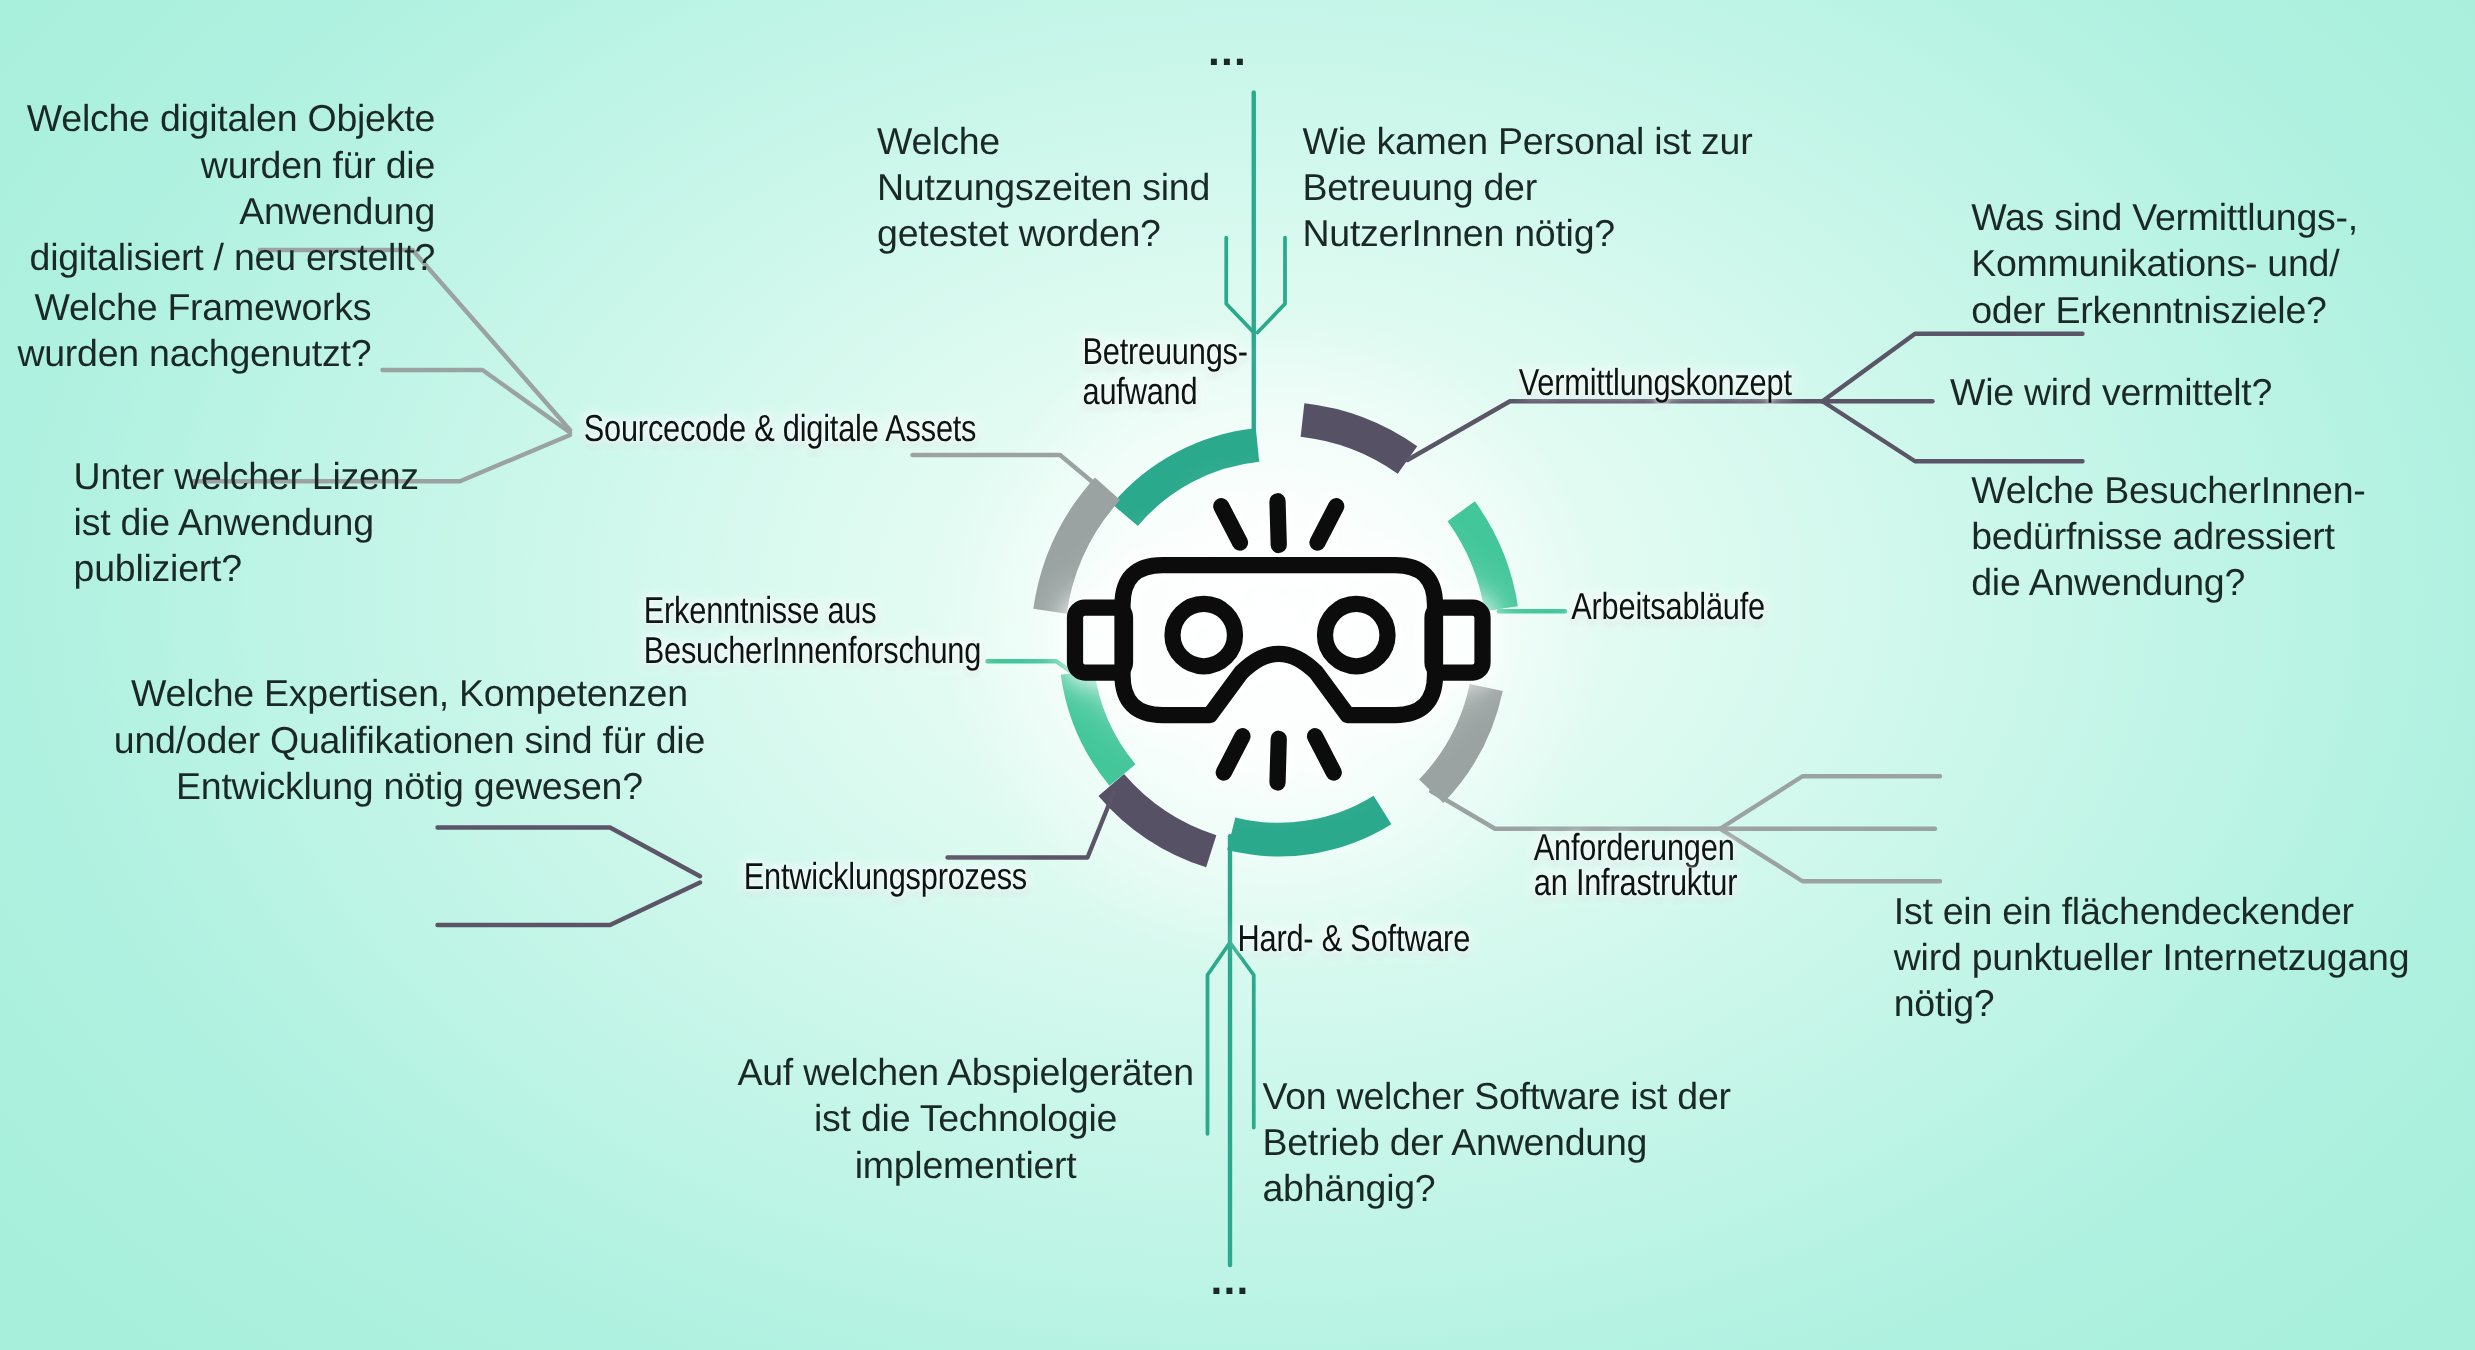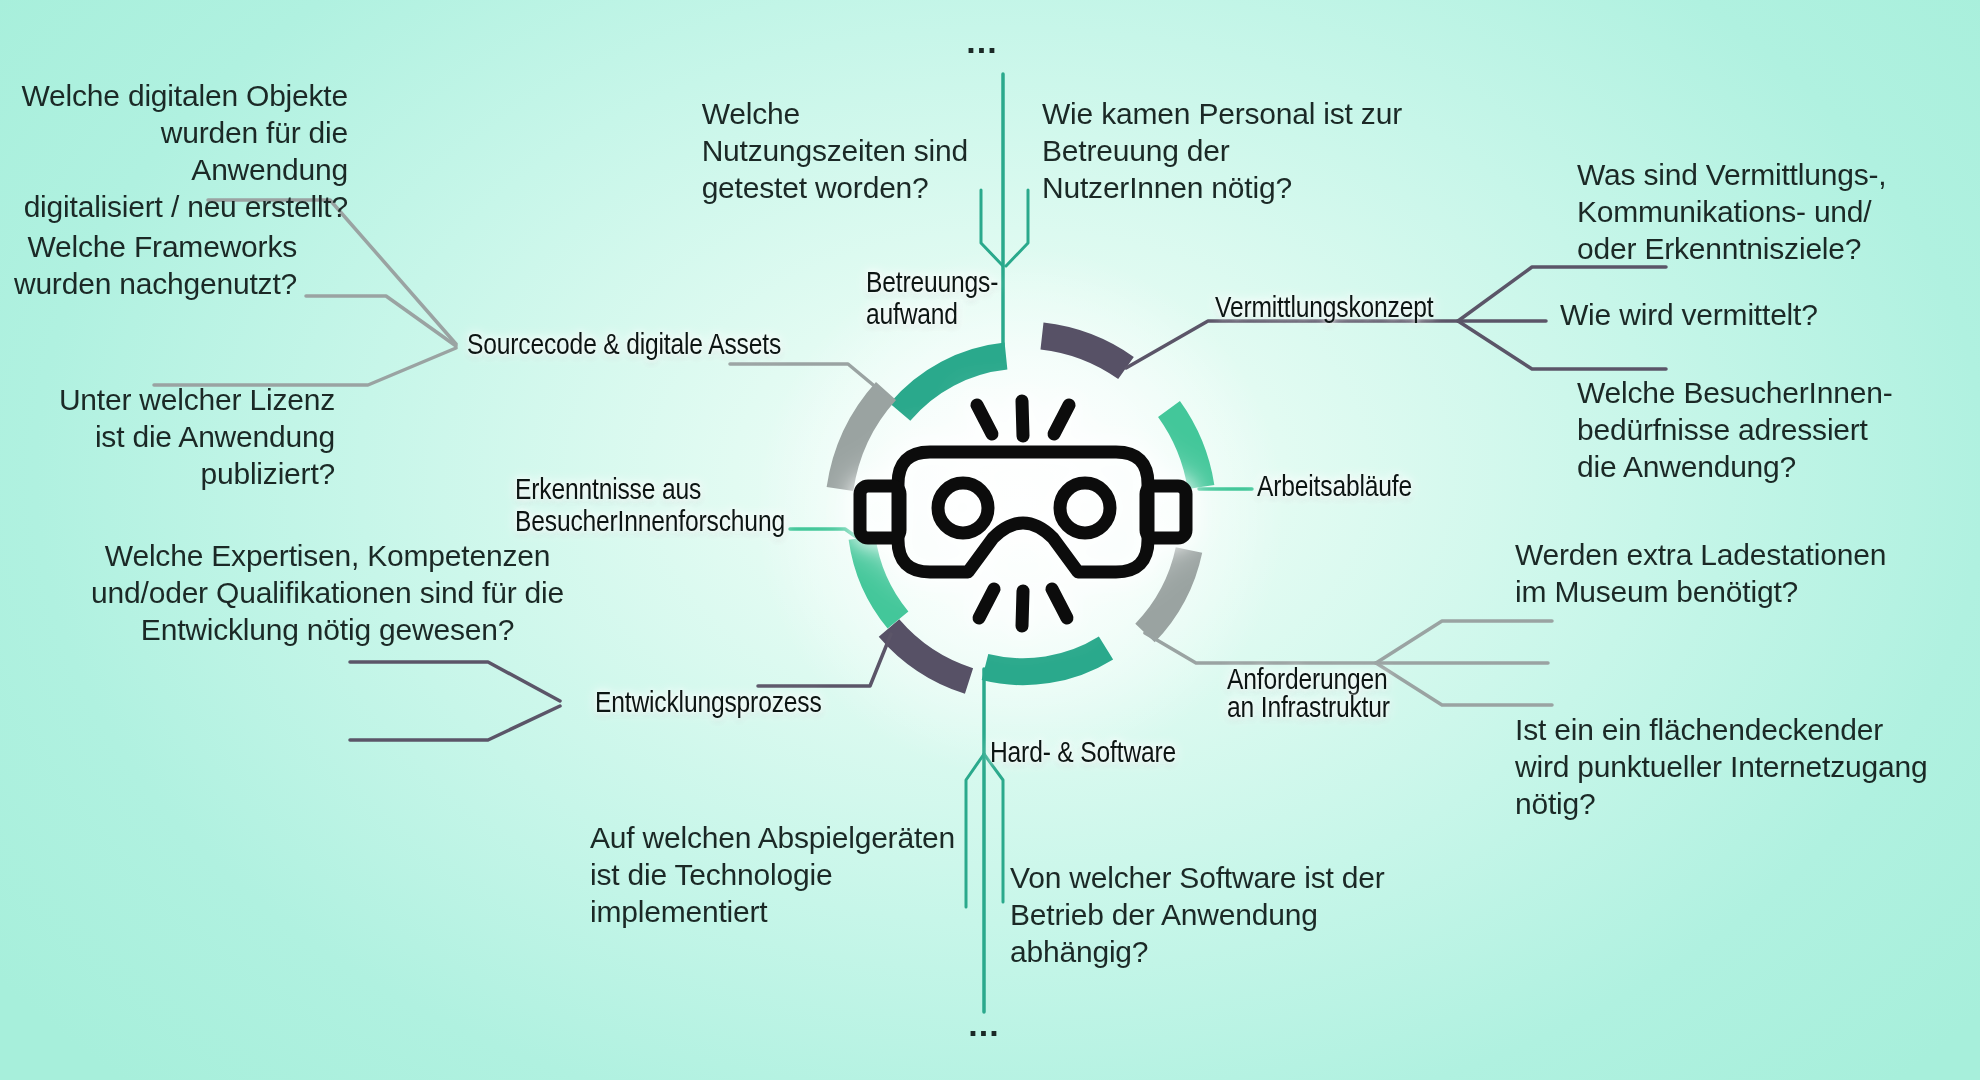--- a/index.html
+++ b/index.html
@@ -143,46 +143,44 @@
   <div class="label" style="left:990px;top:736px">Hard- &amp; Software</div>
   <div class="label" style="left:595px;top:686px">Entwicklungsprozess</div>
   <div class="label" style="left:515px;top:473px">Erkenntnisse aus
 BesucherInnenforschung</div>
 
   <div class="q" style="right:1632px;top:77px;text-align:right">Welche digitalen Objekte
 wurden für die Anwendung
 digitalisiert / neu erstellt?</div>
   <div class="q" style="right:1683px;top:228px;text-align:right">Welche Frameworks
 wurden nachgenutzt?</div>
-  <div class="q" style="right:1645px;top:381px;text-align:right">Unter welcher Lizenz
+  <div class="q" style="right:1645px;top:363px;">Unter welcher Lizenz
 ist die Anwendung
 publiziert?</div>
 
   <div class="q" style="right:1012px;top:95px;text-align:left">Welche
 Nutzungszeiten sind
 getestet worden?</div>
   <div class="q" style="left:1042px;top:95px">Wie kamen Personal ist zur
 Betreuung der
 NutzerInnen nötig?</div>
 
   <div class="q" style="left:1577px;top:156px">Was sind Vermittlungs-,
 Kommunikations- und/
 oder Erkenntnisziele?</div>
   <div class="q" style="left:1560px;top:296px">Wie wird vermittelt?</div>
   <div class="q" style="left:1577px;top:374px">Welche BesucherInnen-
 bedürfnisse adressiert
 die Anwendung?</div>
 
-  <div class="q" style="left:1515px;top:536px">Werden extra Ladestationen
-im Museum benötigt?</div>
   <div class="q" style="left:1515px;top:711px">Ist ein ein flächendeckender
 wird punktueller Internetzugang
 nötig?</div>
 
-  <div class="q" style="right:1025px;top:819px;text-align:left">Auf welchen Abspielgeräten
+  <div class="q" style="right:1025px;top:840px;text-align:center">Auf welchen Abspielgeräten
 ist die Technologie
 implementiert</div>
   <div class="q" style="left:1010px;top:859px">Von welcher Software ist der
 Betrieb der Anwendung
 abhängig?</div>
 
   <div class="q" style="right:1416px;top:537px;text-align:center">Welche Expertisen, Kompetenzen
 und/oder Qualifikationen sind für die
 Entwicklung nötig gewesen?</div>
 

